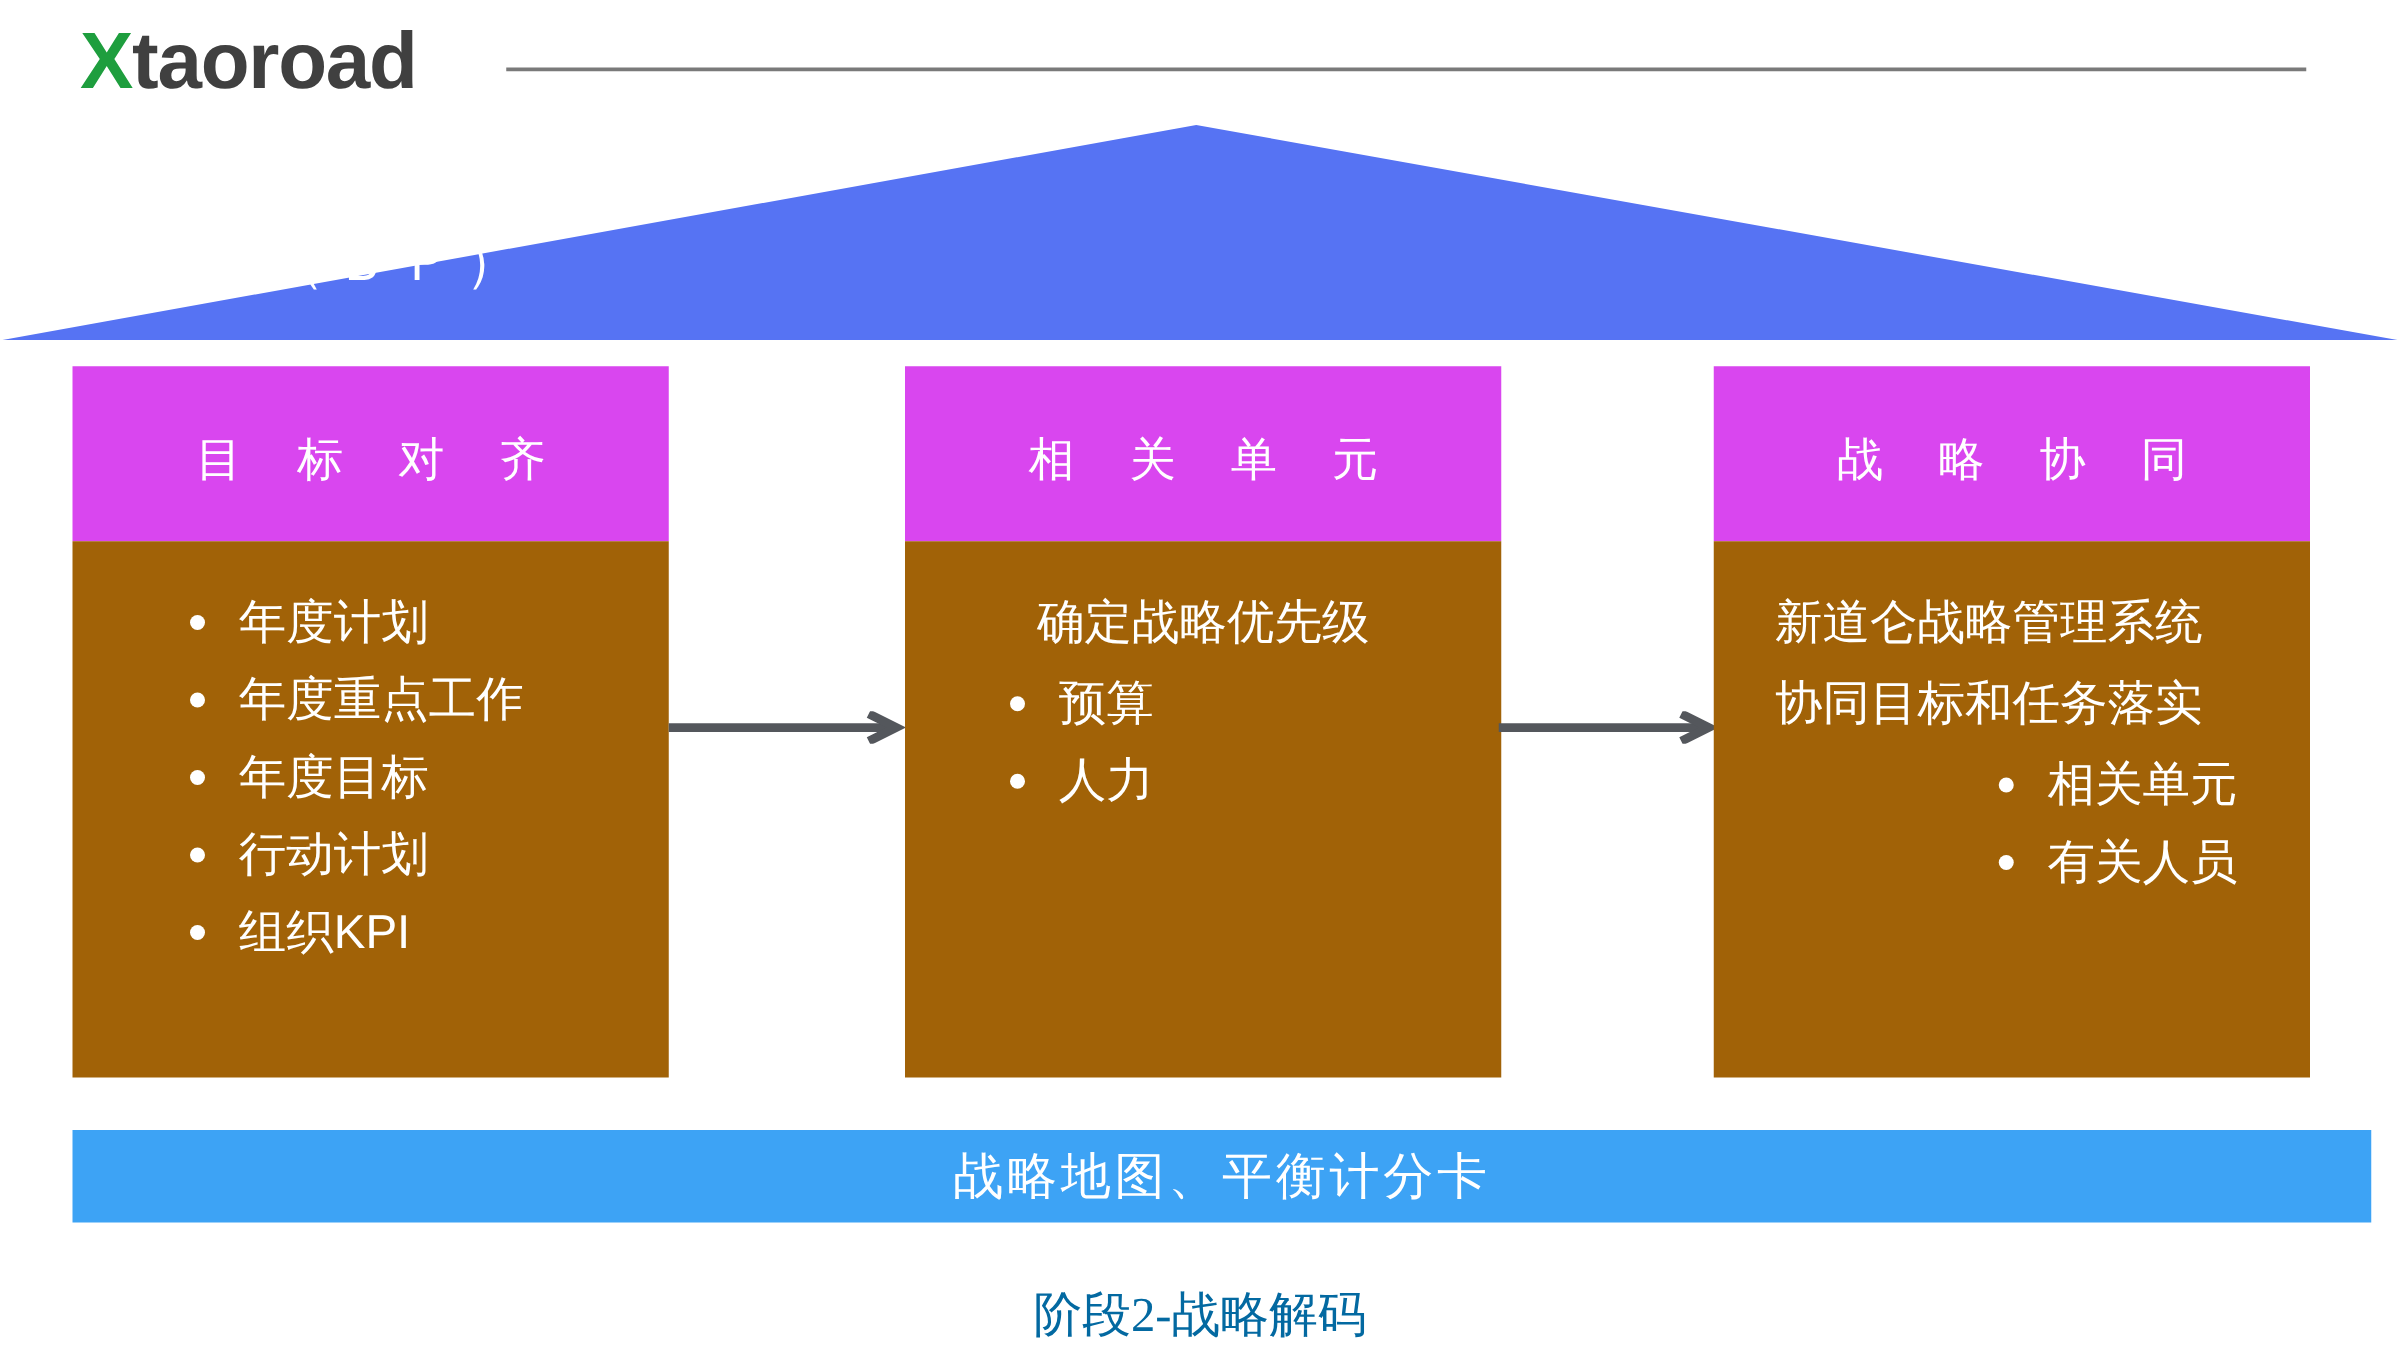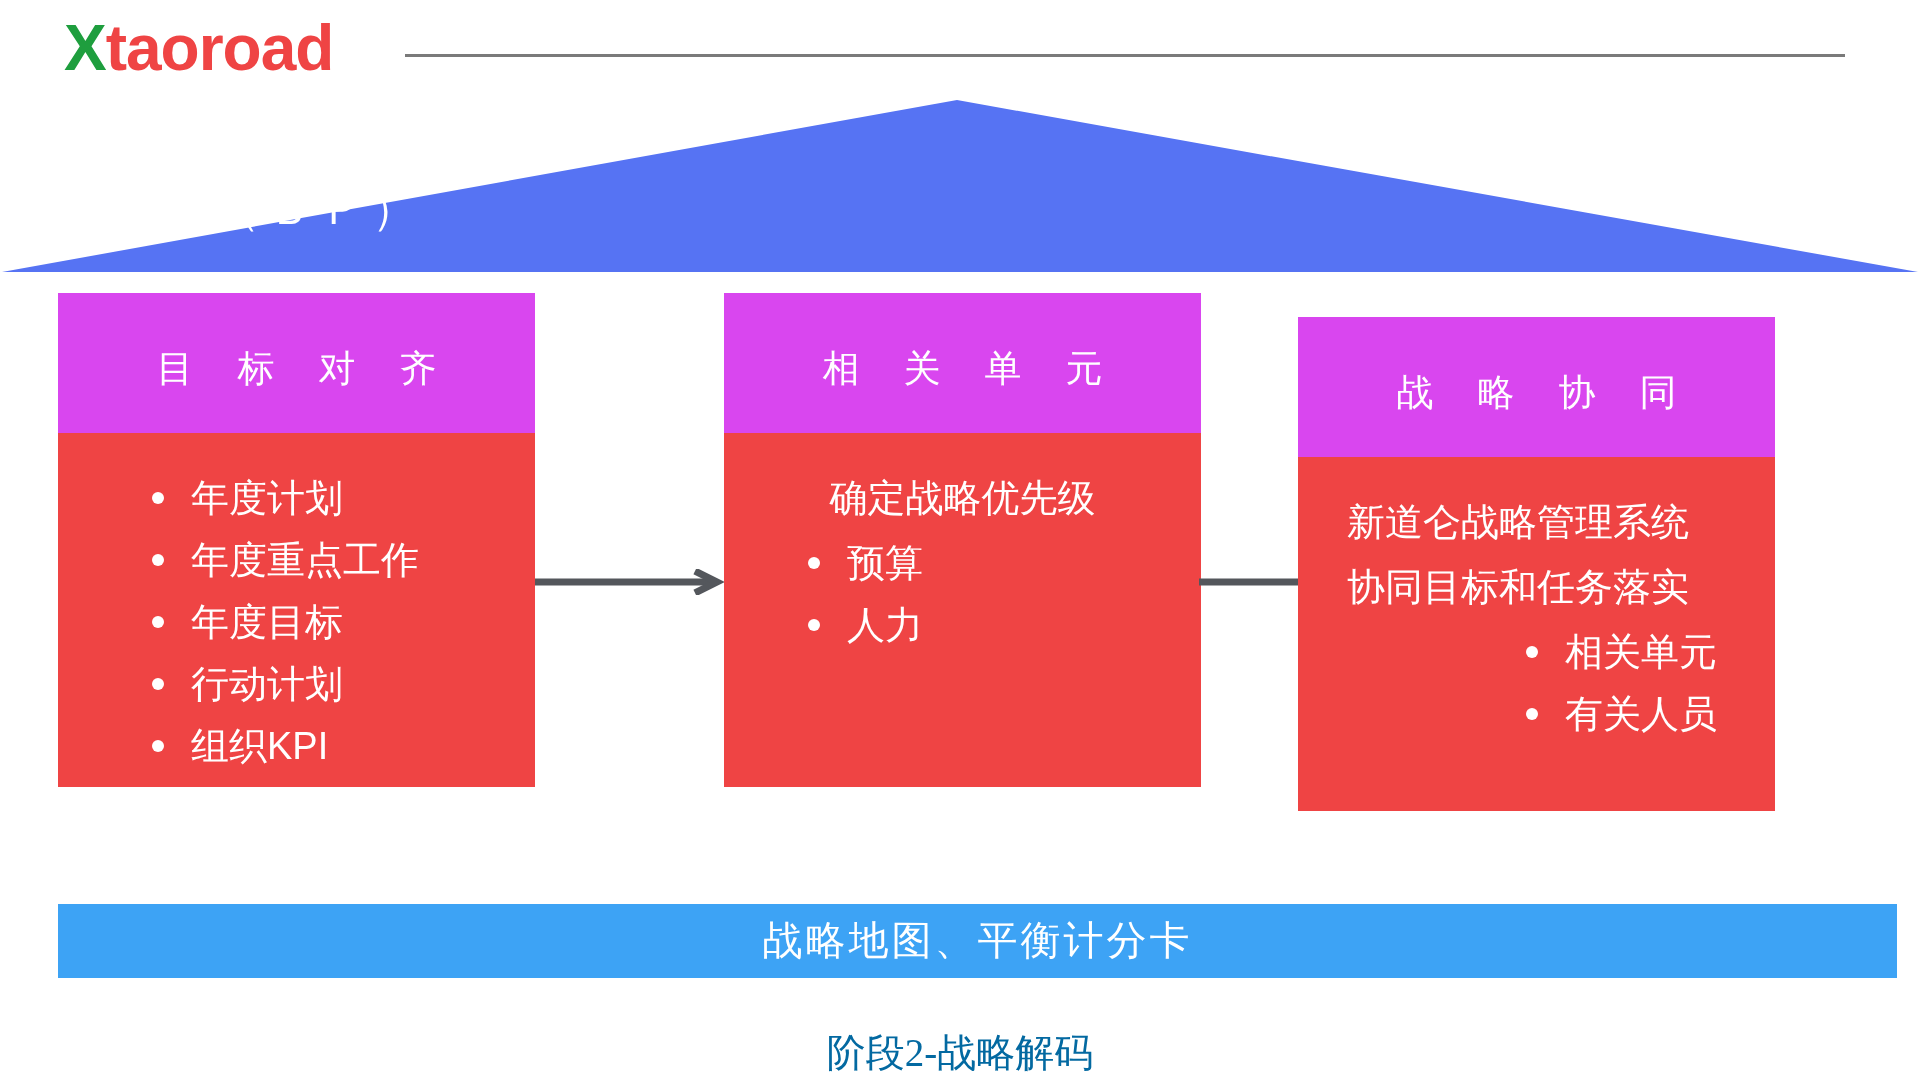--- a/index.html
+++ b/index.html
@@ -3,41 +3,41 @@
 <meta charset="utf-8">
 <style>
   html,body{margin:0;padding:0;background:#ffffff;}
   .page{
     position:relative;width:1920px;height:1080px;background:#ffffff;
     overflow:hidden;font-family:"Liberation Sans",sans-serif;
   }
   
   .logo{position:absolute;left:64px;top:16px;font-size:64px;font-weight:bold;line-height:1;letter-spacing:-1px;}
   .logo-x{color:#1E9E3E;}
-  .logo-rest{color:#ef4444;}
+  .logo-rest{color:#404040;}
   .top-rule{position:absolute;left:405px;top:54px;width:1440px;height:3px;background:#7a7a7a;}
   
   .triangle{position:absolute;left:0;top:100px;width:1920px;height:172px;display:block;}
   .banner-title{
     position:absolute;left:0;top:186px;width:1920px;
     font-family:"Liberation Serif",serif;font-size:44px;line-height:1.1;color:#ffffff;
     letter-spacing:8px;text-indent:8px;
   }
   
   .column{position:absolute;top:293px;width:477px;}
   .col-1{left:58px;}
   .col-2{left:724px;}
-  .col-3{left:1298px;margin-top:24px;}
+  .col-3{left:1371px;}
   .col-header{
     height:140px;line-height:152px;background:#d946ef;color:#ffffff;text-align:center;
     font-family:"Liberation Serif",serif;font-size:37px;letter-spacing:44px;text-indent:44px;
     white-space:nowrap;
   }
   .col-body{
-    height:354px;background:#ef4444;color:#ffffff;font-size:38px;line-height:42px;
+    height:429px;background:#a16207;color:#ffffff;font-size:38px;line-height:42px;
     box-sizing:border-box;padding-top:44px;
   }
   .intro-line{margin-bottom:23px;}
   .col-2 .intro-line{text-align:center;}
   .col-3 .intro-line{padding-left:49px;}
   .bullet-item{display:flex;align-items:center;margin-bottom:20px;}
   .col-1 .bullet-item{padding-left:94px;}
   .col-2 .bullet-item{padding-left:84px;}
   .col-3 .bullet-item{padding-left:228px;}
   .dot{width:12px;height:12px;border-radius:50%;background:#ffffff;margin-right:27px;flex:none;}

